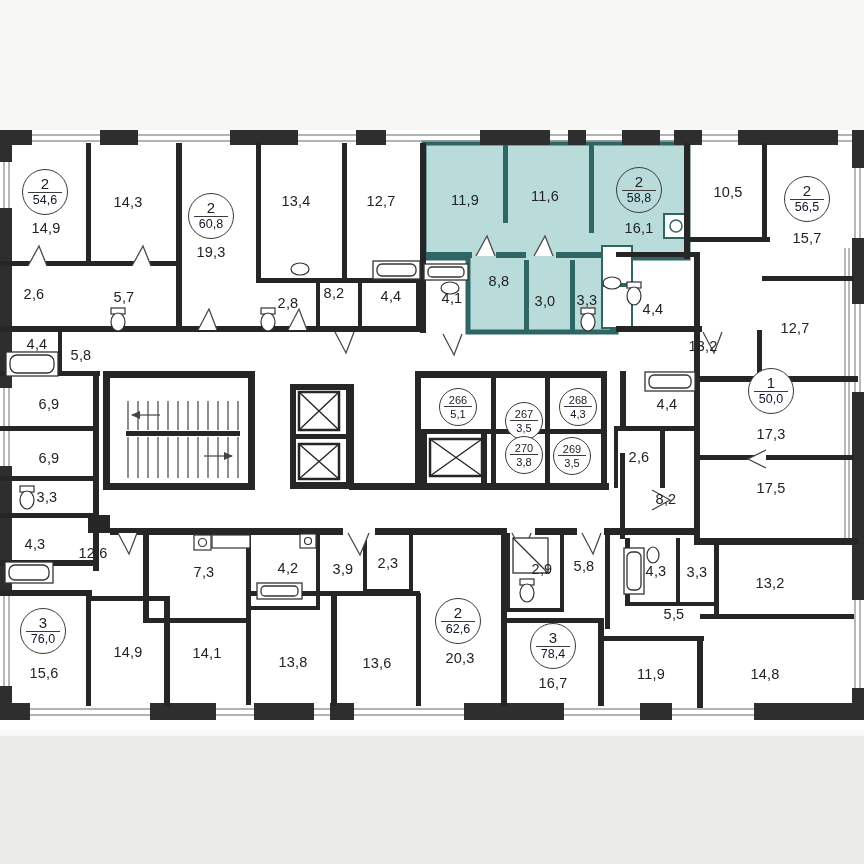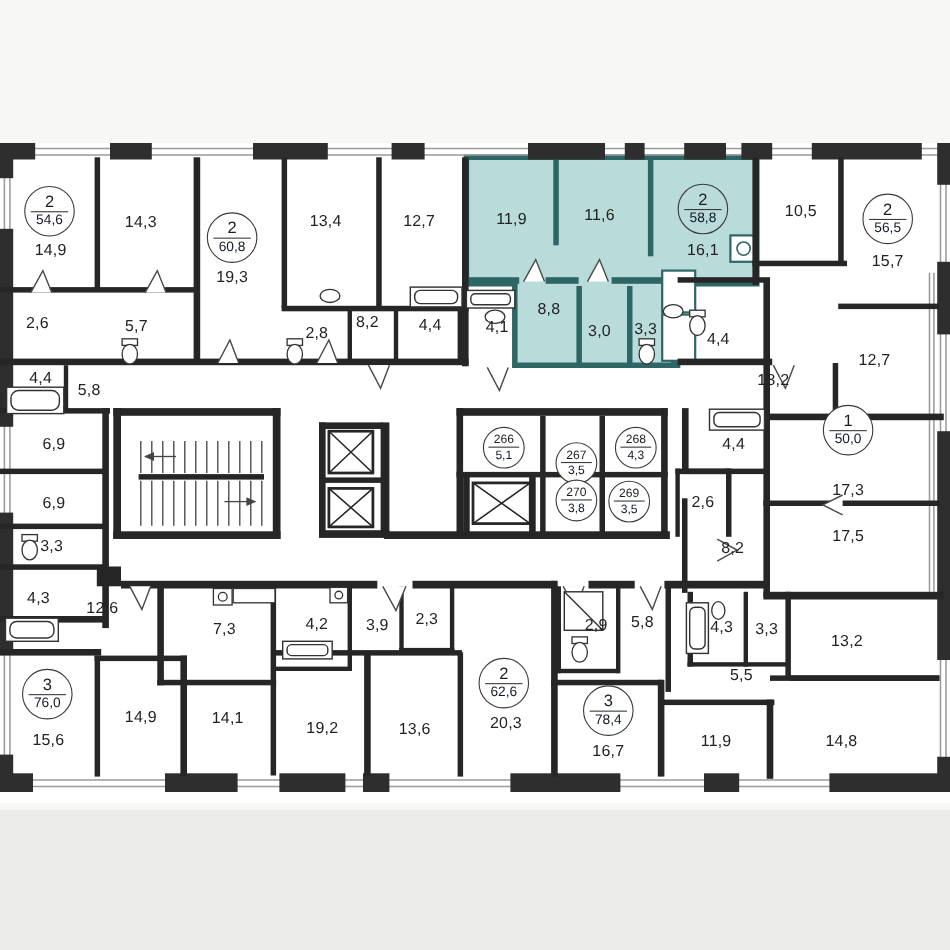--- a/index.html
+++ b/index.html
@@ -308,38 +308,38 @@
   <span class="rl" style="left:587px;top:300px">3,3</span>
   <span class="rl" style="left:653px;top:309px">4,4</span>
   <span class="rl" style="left:703px;top:346px">13,2</span>
   <span class="rl" style="left:795px;top:328px">12,7</span>
   <span class="rl" style="left:49px;top:404px">6,9</span>
   <span class="rl" style="left:49px;top:458px">6,9</span>
   <span class="rl" style="left:47px;top:497px">3,3</span>
   <span class="rl" style="left:35px;top:544px">4,3</span>
   <span class="rl" style="left:93px;top:553px">12,6</span>
   <span class="rl" style="left:667px;top:404px">4,4</span>
-  <span class="rl" style="left:771px;top:446px">17,3</span>
+  <span class="rl" style="left:771px;top:434px">17,3</span>
   <span class="rl" style="left:639px;top:457px">2,6</span>
   <span class="rl" style="left:771px;top:488px">17,5</span>
   <span class="rl" style="left:666px;top:499px">8,2</span>
   <span class="rl" style="left:204px;top:572px">7,3</span>
   <span class="rl" style="left:288px;top:568px">4,2</span>
   <span class="rl" style="left:343px;top:569px">3,9</span>
   <span class="rl" style="left:388px;top:563px">2,3</span>
   <span class="rl" style="left:542px;top:569px">2,9</span>
   <span class="rl" style="left:584px;top:566px">5,8</span>
   <span class="rl" style="left:656px;top:571px">4,3</span>
   <span class="rl" style="left:697px;top:572px">3,3</span>
   <span class="rl" style="left:770px;top:583px">13,2</span>
   <span class="rl" style="left:674px;top:614px">5,5</span>
   <span class="rl" style="left:44px;top:673px">15,6</span>
   <span class="rl" style="left:128px;top:652px">14,9</span>
   <span class="rl" style="left:207px;top:653px">14,1</span>
-  <span class="rl" style="left:293px;top:662px">19,2</span>
+  <span class="rl" style="left:293px;top:662px">13,8</span>
   <span class="rl" style="left:377px;top:663px">13,6</span>
   <span class="rl" style="left:460px;top:658px">20,3</span>
   <span class="rl" style="left:553px;top:683px">16,7</span>
   <span class="rl" style="left:651px;top:674px">11,9</span>
   <span class="rl" style="left:765px;top:674px">14,8</span>
 </div>
 
 <div>
   <div class="badge" style="left:45px;top:192px">
     <span class="b-num">2</span>

